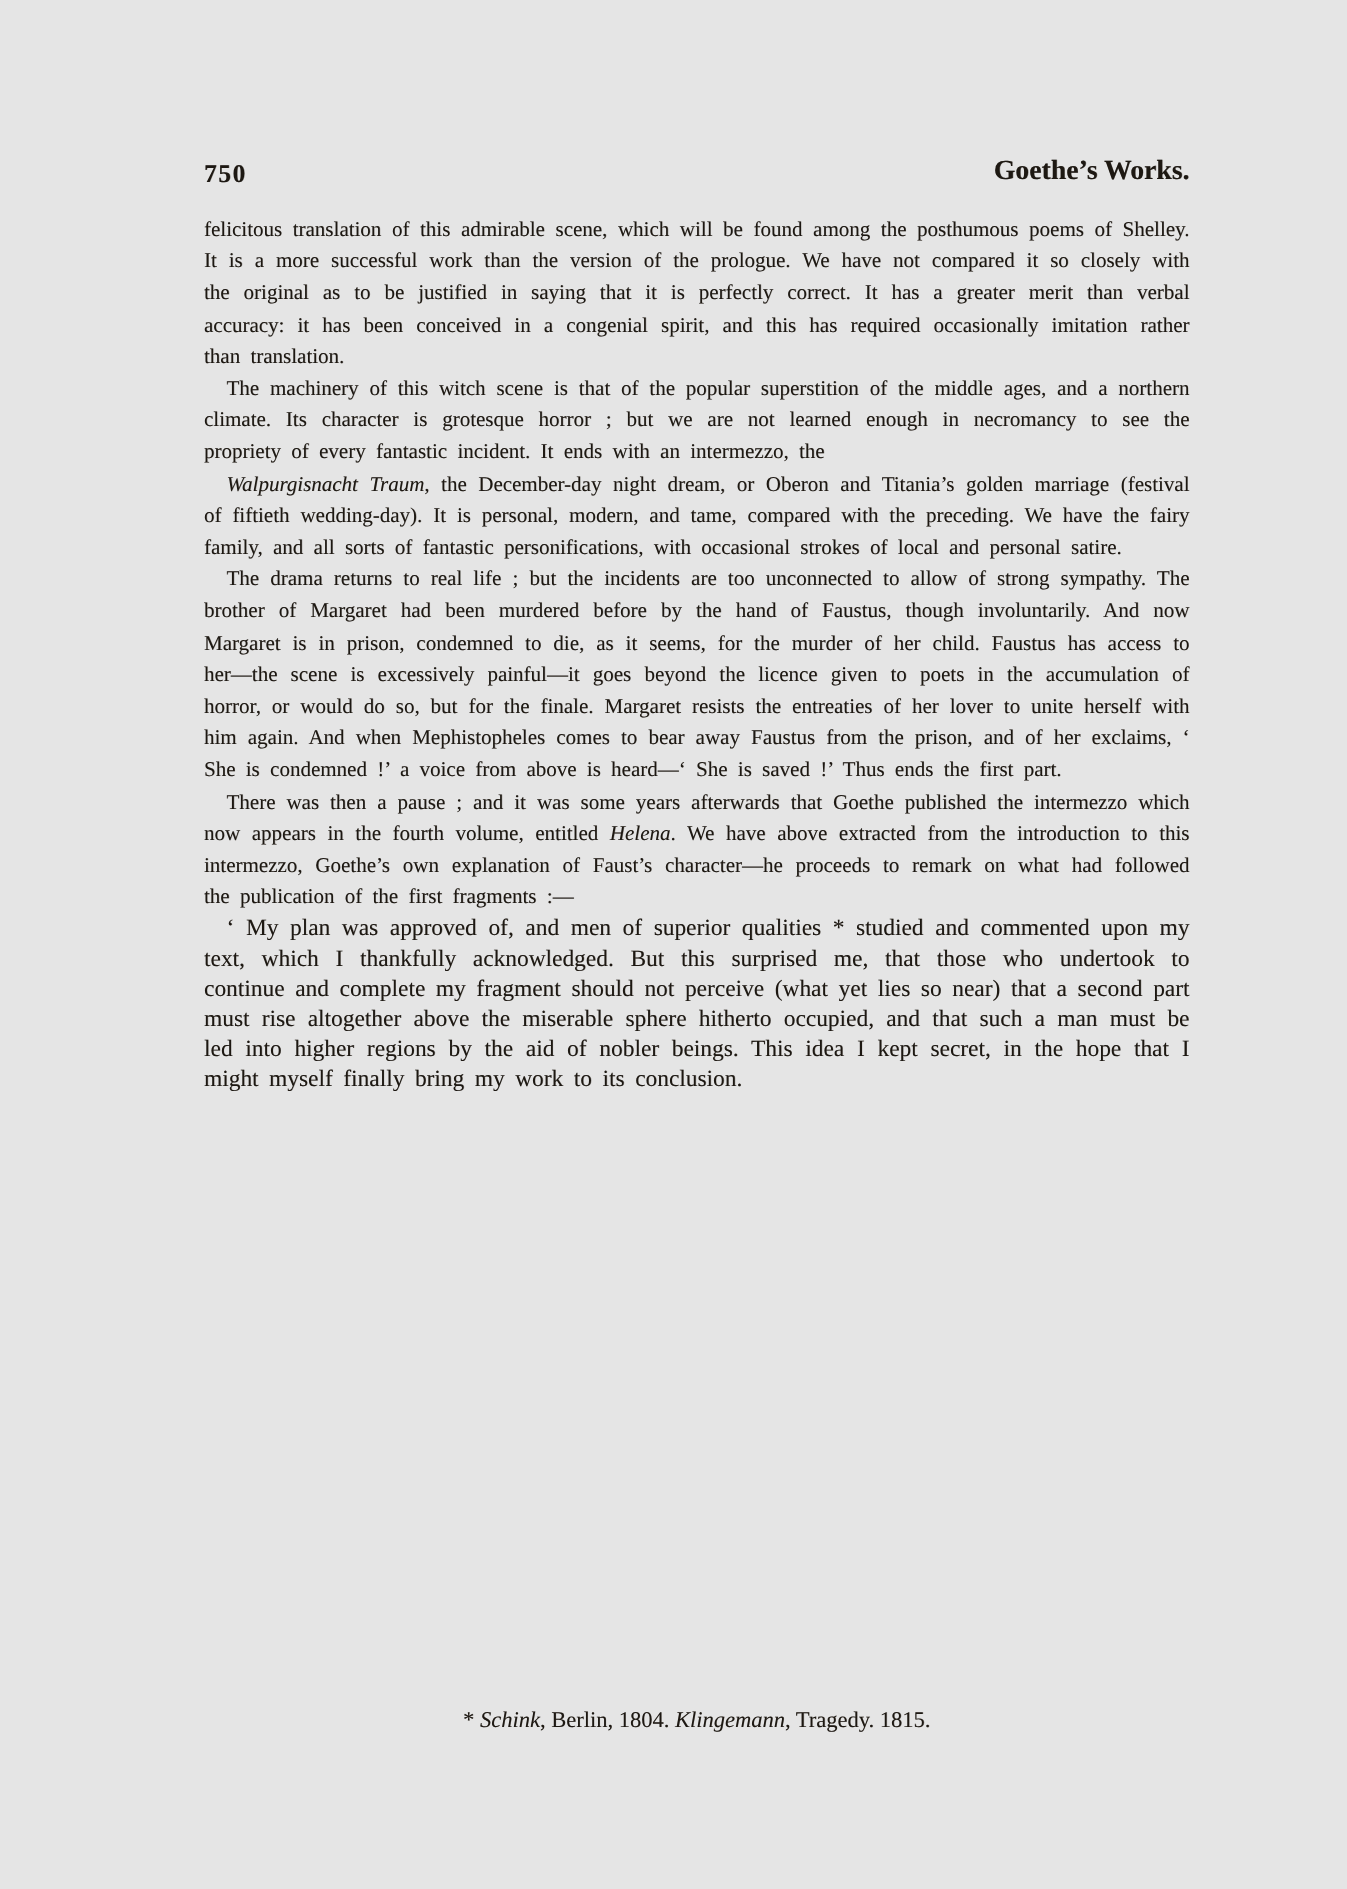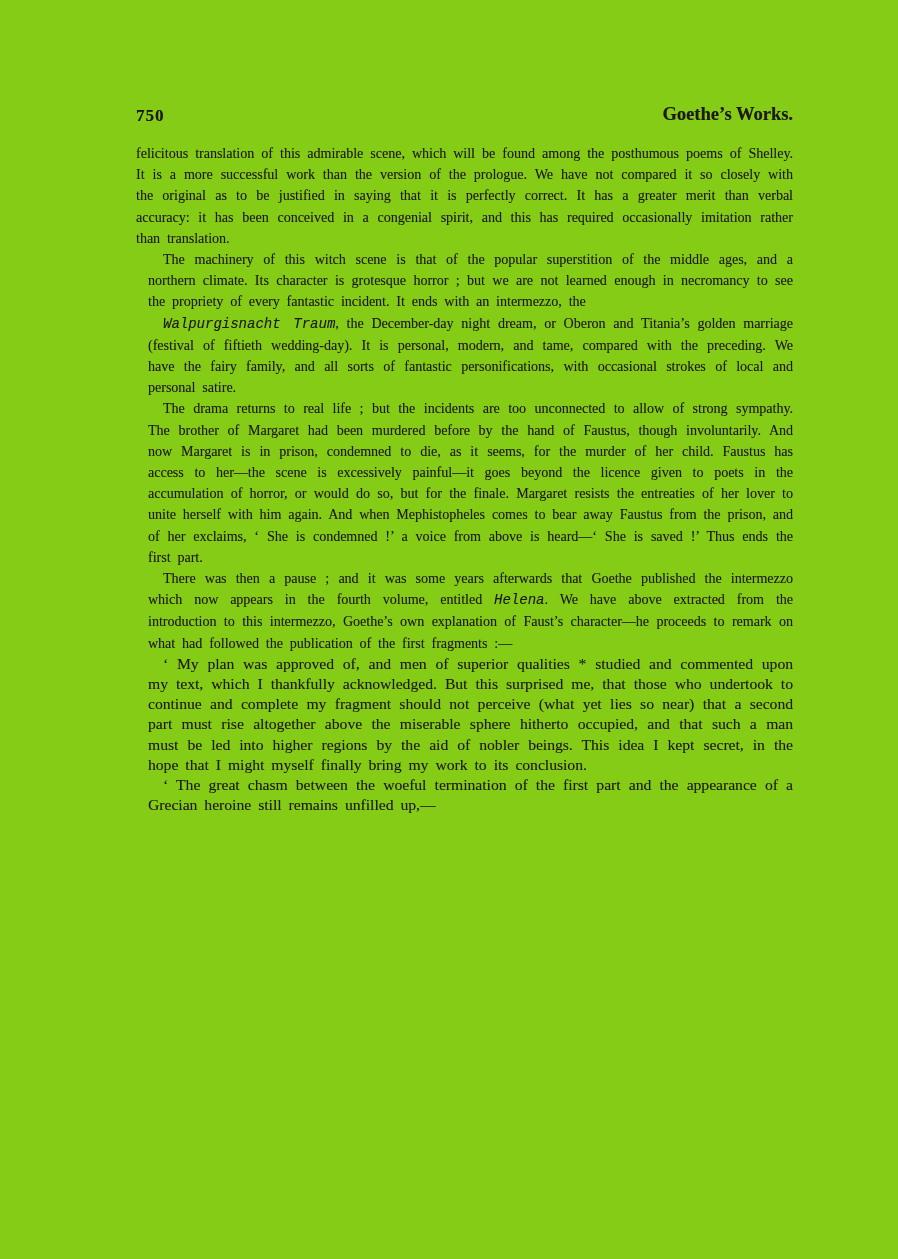--- a/index.html
+++ b/index.html
@@ -4,21 +4,21 @@
 <style>
   html, body { margin: 0; padding: 0; }
   body {
     width: 898px; height: 1259px;
     background: #ffffff;
     font-family: "Liberation Serif", "DejaVu Serif", serif;
   }
   .page {
     position: relative;
     width: 898px; height: 1259px;
-    background: #84cc16;
+    background: #e5e5e5;
     color: #1d1812;
     overflow: hidden;
   }
   .content {
     position: absolute;
     left: 136px; top: 104px;
     width: 657px;
   }
   .header { position: relative; height: 30px; margin-bottom: 9px; }
   .page-number {
@@ -41,29 +41,29 @@
     text-shadow: 0.25px 0.25px 0 rgba(25,18,10,0.35);
   }
   .quote-block p {
     margin: 0;
     text-align: justify;
     font-size: 15.6px;
     line-height: 20.2px;
     word-spacing: 0.2em;
     text-shadow: 0.25px 0.25px 0 rgba(25,18,10,0.35);
   }
-  p.indent { text-indent: 15px; margin-left: 12px; }
+  p.indent { text-indent: 15px; }
   .footnote {
     position: absolute;
     left: 136px; width: 657px; top: 1124px;
     text-align: center;
     font-size: 15px;
     text-shadow: 0.25px 0.25px 0 rgba(25,18,10,0.35);
   }
-  i { font-style: italic; font-family: Liberation Mono, monospace; }
+  i { font-style: italic; }
 </style>
 </head>
 <body>
 
 <div class="page">
   <div class="content">
 
     <div class="header">
       <span class="page-number">750</span>
       <span class="running-title">Goethe’s Works.</span>
@@ -72,18 +72,20 @@
     <div class="body-text">
         <p><span>felicitous translation of this admirable scene, which will be found among the posthumous poems of Shelley.  It is a more successful work than the version of the prologue.  We have not compared it so closely with the original as to be justified in saying that it is perfectly correct.  It has a greater merit than verbal accuracy: it has been conceived in a congenial spirit, and this has required occasionally imitation rather than translation.</span></p>
         <p class="indent"><span>The machinery of this witch scene is that of the popular superstition of the middle ages, and a northern climate.  Its character is grotesque horror ; but we are not learned enough in necromancy to see the propriety of every fantastic incident.  It ends with an intermezzo, the</span></p>
         <p class="indent"><i>Walpurgisnacht Traum</i><span>, the December-day night dream, or Oberon and Titania’s golden marriage (festival of fiftieth wedding-day).  It is personal, modern, and tame, compared with the preceding.  We have the fairy family, and all sorts of fantastic personifications, with occasional strokes of local and personal satire.</span></p>
         <p class="indent"><span>The drama returns to real life ; but the incidents are too unconnected to allow of strong sympathy.  The brother of Margaret had been murdered before by the hand of Faustus, though involuntarily.  And now Margaret is in prison, condemned to die, as it seems, for the murder of her child.  Faustus has access to her—the scene is excessively painful—it goes beyond the licence given to poets in the accumulation of horror, or would do so, but for the finale.  Margaret resists the entreaties of her lover to unite herself with him again.  And when Mephistopheles comes to bear away Faustus from the prison, and of her exclaims, ‘ She is condemned !’ a voice from above is heard—‘ She is saved !’  Thus ends the first part.</span></p>
         <p class="indent"><span>There was then a pause ; and it was some years afterwards that Goethe published the intermezzo which now appears in the fourth volume, entitled </span><i>Helena</i><span>.  We have above extracted from the introduction to this intermezzo, Goethe’s own explanation of Faust’s character—he proceeds to remark on what had followed the publication of the first fragments :—</span></p>
       </div>
 
     <div class="quote-block">
         <p class="indent"><span>‘ My plan was approved of, and men of superior qualities * studied and commented upon my text, which I thankfully acknowledged. But this surprised me, that those who undertook to continue and complete my fragment should not perceive (what yet lies so near) that a second part must rise altogether above the miserable sphere hitherto occupied, and that such a man must be led into higher regions by the aid of nobler beings.  This idea I kept secret, in the hope that I might myself finally bring my work to its conclusion.</span></p>
-        <p class="indent"><span>‘ The great chasm between the woeful termination of the first part and the appearance of a Grecian heroine still remains unfilled up,—</span></p>
       </div>
 
   </div>
 
+  <div class="footnote">
+      <p><span>* </span><i>Schink</i><span>, Berlin, 1804.  </span><i>Klingemann</i><span>, Tragedy.  1815.</span></p>
+    </div>
 </div>
 
 </body></html>

